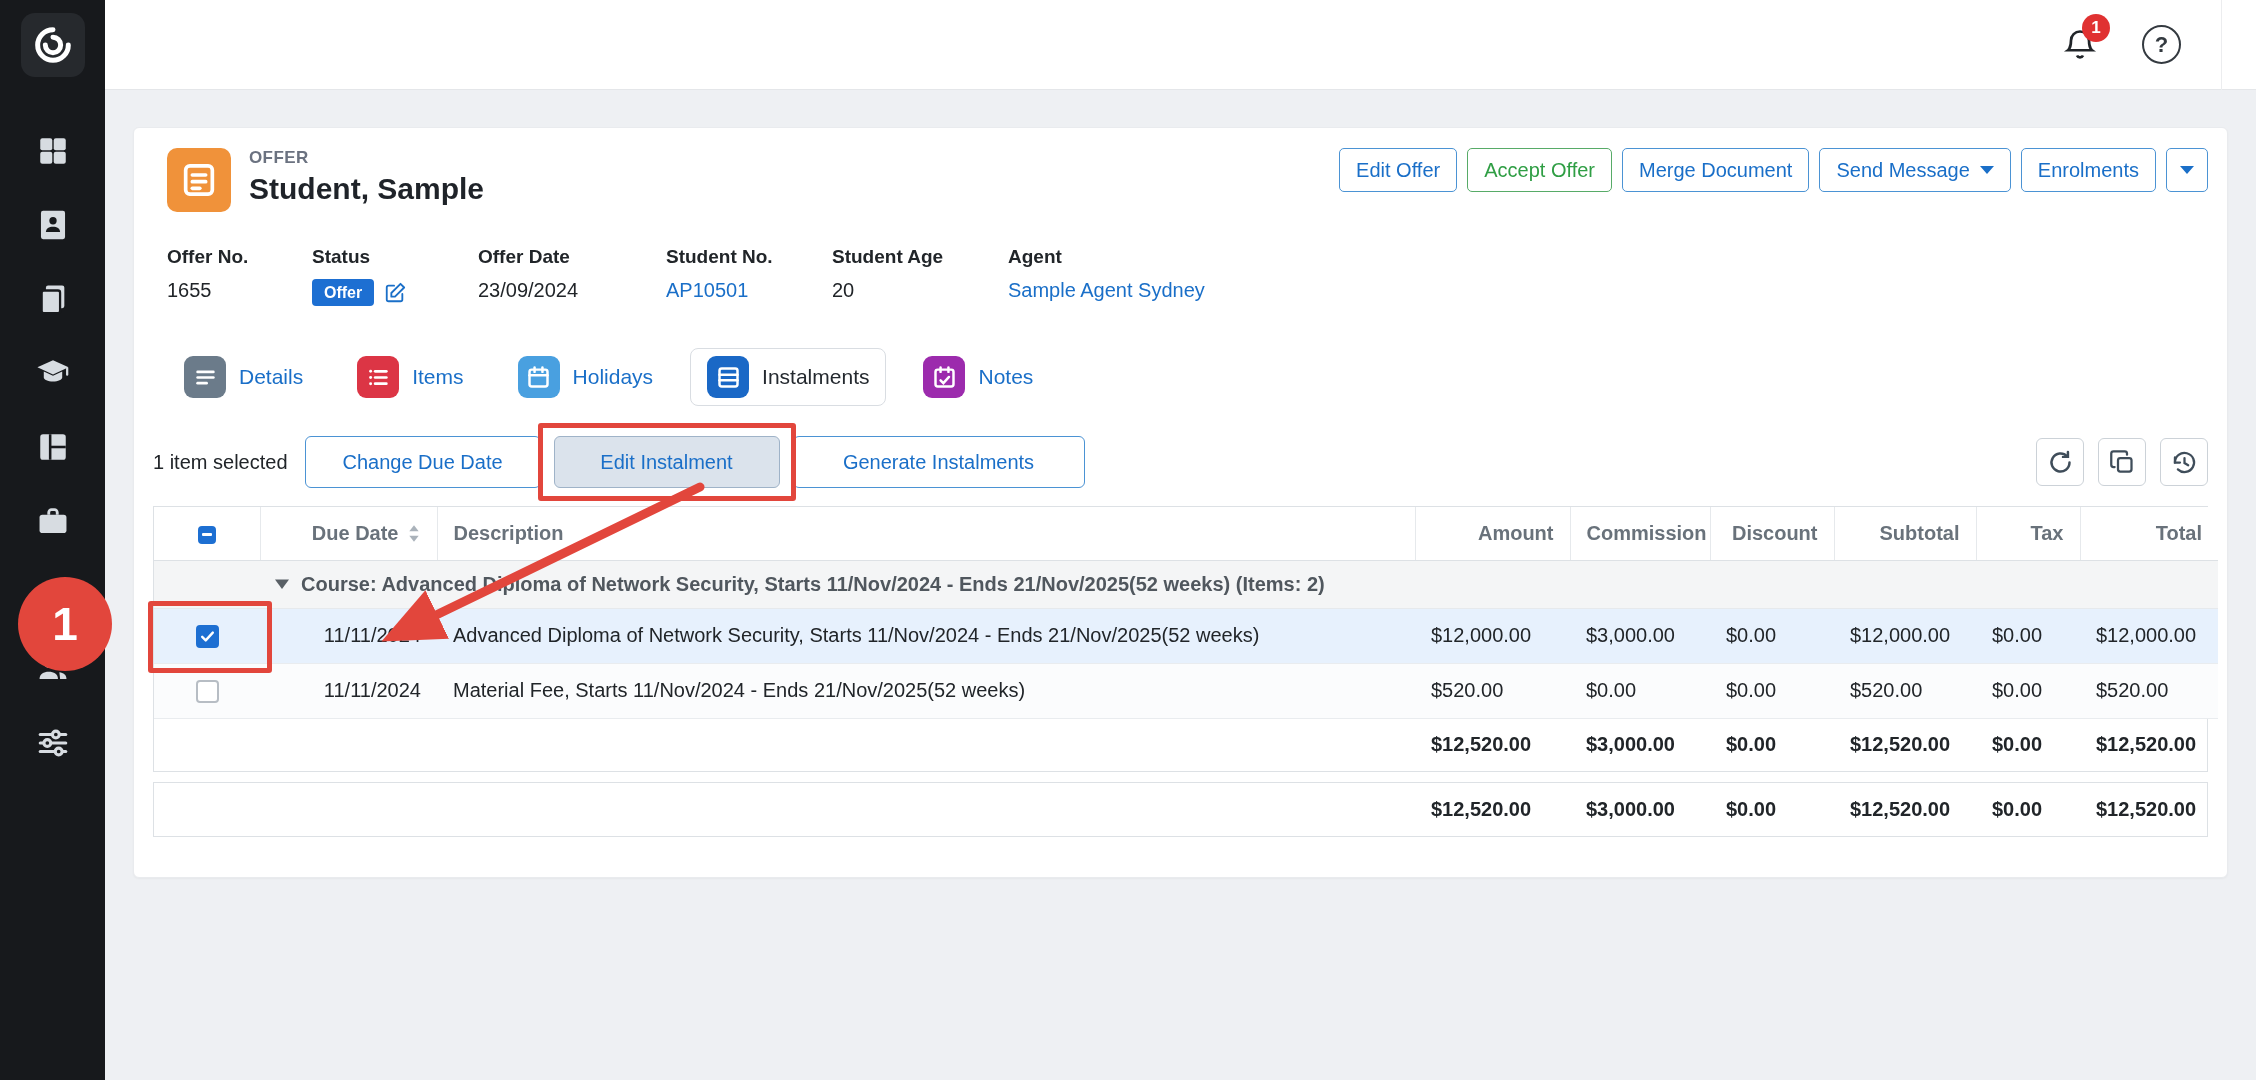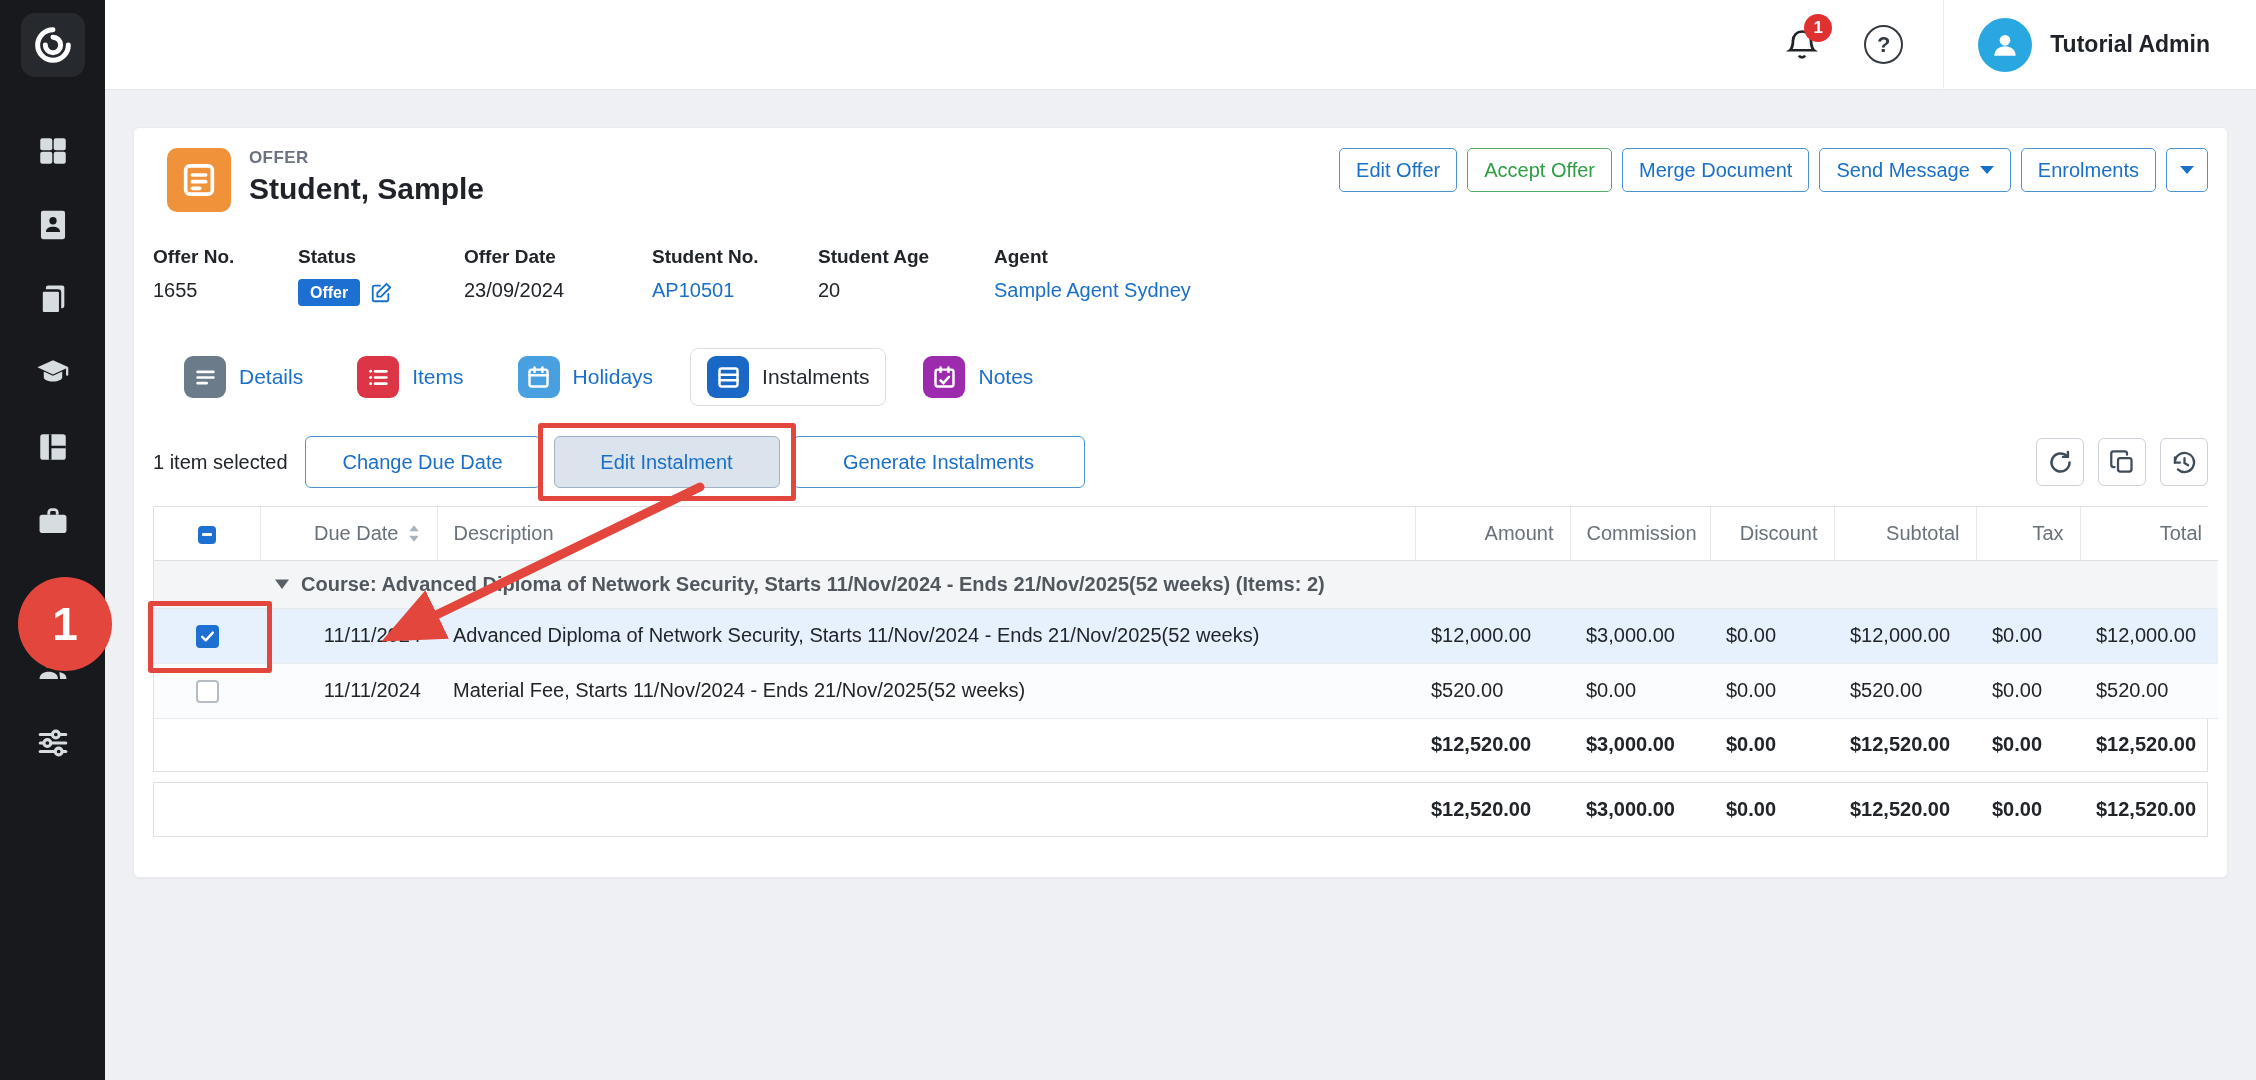--- a/index.html
+++ b/index.html
@@ -37,21 +37,21 @@
   .offer-icon{width:64px;height:64px;border-radius:10px;background:#f0923a;display:flex;align-items:center;justify-content:center;flex:0 0 auto}
   .offer-titles{margin-left:18px}
   .offer-label{font-size:17px;font-weight:600;color:#6b7280;letter-spacing:.4px}
   .page-title{font-size:30px;font-weight:bold;color:#1f2329;margin-top:4px}
   .header-actions{margin-left:auto;display:flex;gap:10px;align-items:flex-start}
   .btn{height:44px;padding:8px 16px;border-radius:5px;font-size:20px;display:inline-flex;align-items:center;justify-content:center;gap:10px;background:#fff;border:1px solid #4b93d4;color:#1a6fc8;cursor:pointer;white-space:nowrap}
   .btn.green{border-color:#57ab67;color:#2f9e44}
   .btn.mini{width:42px;padding:0}
   .caret-down{width:0;height:0;border-left:7px solid transparent;border-right:7px solid transparent;border-top:8px solid currentColor}
 
-  .info-row{display:flex;margin-top:34px}
+  .info-row{display:flex;margin-left:14px;margin-top:34px}
   .info-block{margin-right:0}
   .info-block .lbl{font-size:19px;font-weight:bold;color:#212529}
   .info-block .val{font-size:20px;color:#212529;margin-top:11px;display:flex;align-items:center;gap:10px}
   .w1{width:145px}.w2{width:166px}.w3{width:188px}.w4{width:166px}.w5{width:176px}
   .link{color:#1a6fc8;cursor:pointer}
   .status-badge{background:#1d6fd2;color:#fff;font-size:16px;font-weight:bold;padding:4px 12px;border-radius:4px;line-height:1.2}
 
   
   .tabs{display:flex;margin-left:14px;margin-top:42px;gap:20px;align-items:flex-end}
   .tab{display:flex;align-items:center;gap:13px;padding:7px 16px;border:1px solid transparent;border-radius:8px;cursor:pointer}
@@ -69,21 +69,21 @@
   .tb1{min-width:236px}.tb2{min-width:226px}.tb3{min-width:292px}
   .tbtn.pressed{background:#dbe3ec;border-color:#9fb3c8}
   .toolbar-spacer{flex:1}
   .icon-btn{width:48px;height:48px;border:1px solid #ccd2d8;border-radius:6px;background:#fff;display:flex;align-items:center;justify-content:center;cursor:pointer}
   .icon-btn svg{width:27px;height:27px}
   .icon-btn + .icon-btn{margin-left:1px}
 
   
   .table-box{margin-top:18px;border:1px solid #dde1e5}
   table{width:100%;border-collapse:collapse;table-layout:fixed;font-size:20px}
-  th{height:53px;font-weight:normal;color:#69727b;text-align:left;padding:0 16px;border-right:1px solid #e6e9ec;border-bottom:1px solid #dde1e5;background:#fff}
+  th{height:53px;font-weight:bold;color:#69727b;text-align:left;padding:0 16px;border-right:1px solid #e6e9ec;border-bottom:1px solid #dde1e5;background:#fff}
   th:last-child{border-right:none}
   th.num{text-align:right}
   th.due .th-inner{display:flex;align-items:center;justify-content:flex-end;gap:8px}
   td{padding:0 16px}
   td.num{text-align:left}
   td.due{text-align:right}
   tr.group-row td{background:#f4f5f6;height:48px;border-bottom:1px solid #e6e9ec}
   .group-inner{display:flex;align-items:center;gap:11px;padding-left:104px;font-weight:bold;color:#50575e}
   tr.data td{height:55px;border-bottom:1px solid #e9ecef}
   tr.data.selected td{background:#e7f1fd}
@@ -194,29 +194,20 @@
       <svg width="36" height="36" viewBox="0 0 24 24" fill="none" stroke="#212529" stroke-width="1.8">
           <path d="M6 9a6 6 0 1 1 12 0c0 5 2 6.5 2 6.5H4S6 14 6 9z"></path>
           <path d="M10 19a2.2 2.2 0 0 0 4 0"></path>
         </svg>
       <span class="notif-badge">1</span>
     </div>
     <div class="help-circle">
         <span>?</span>
       </div>
     <div class="topbar-divider"></div>
-    <div class="user-menu">
-      <div class="avatar">
-        <svg width="32" height="32" viewBox="0 0 24 24" fill="#fff">
-            <circle cx="12" cy="8.5" r="4"></circle>
-            <path d="M4 20c0-4.4 3.6-7 8-7s8 2.6 8 7z"></path>
-          </svg>
-      </div>
-      <span class="user-name">Tutorial Admin</span>
-    </div>
   </div>
 </header>
 
 <main class="content">
   <section class="card">
 
     <div class="card-header">
       <div class="offer-icon">
         <svg width="40" height="40" viewBox="0 0 24 24" fill="none" stroke="#fff" stroke-width="2.2" stroke-linecap="round">
             <rect x="4" y="3.5" width="16" height="17" rx="2.5"></rect>

